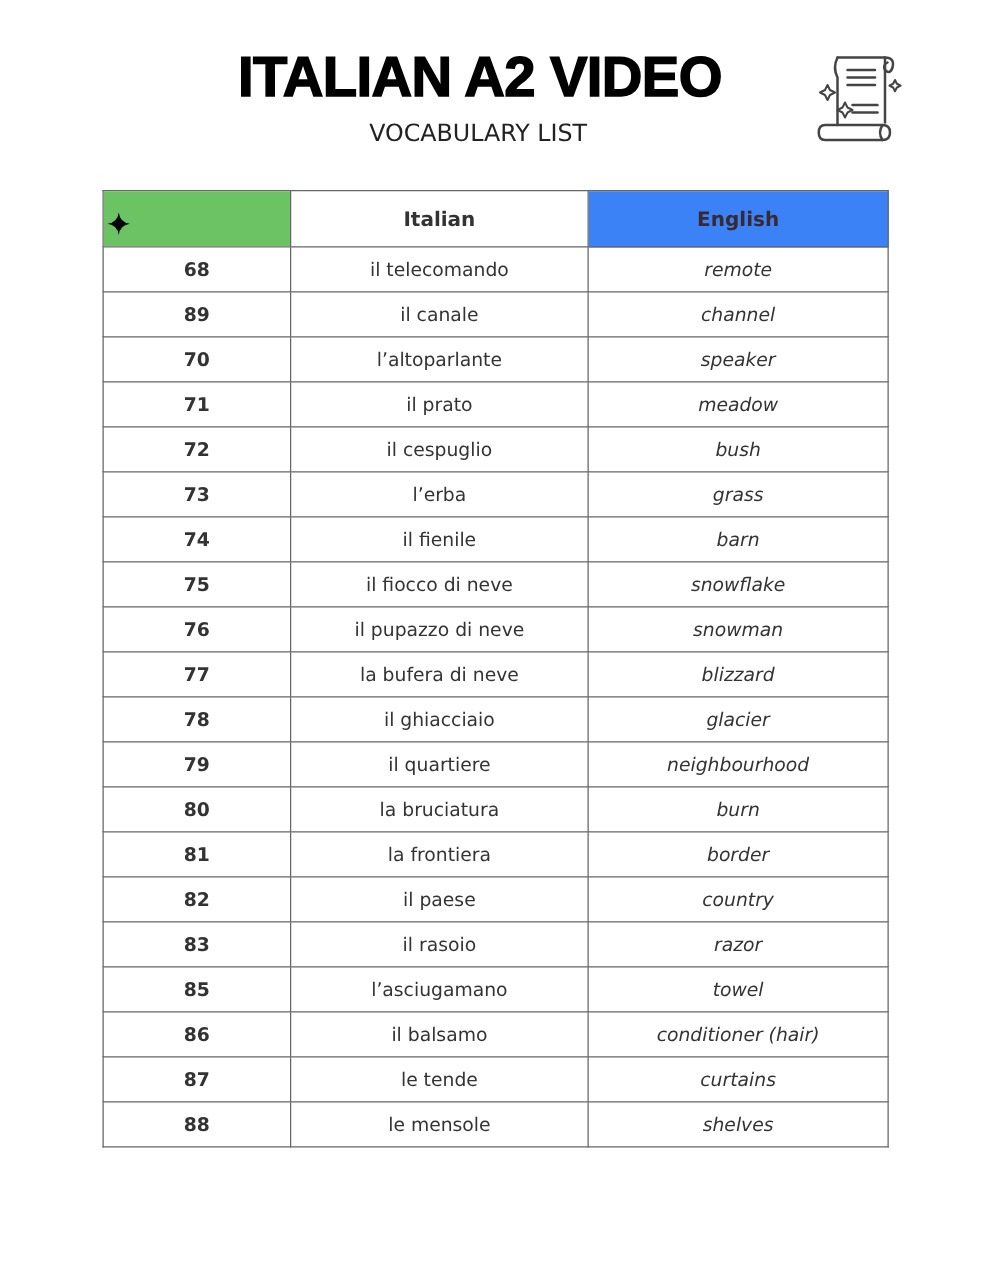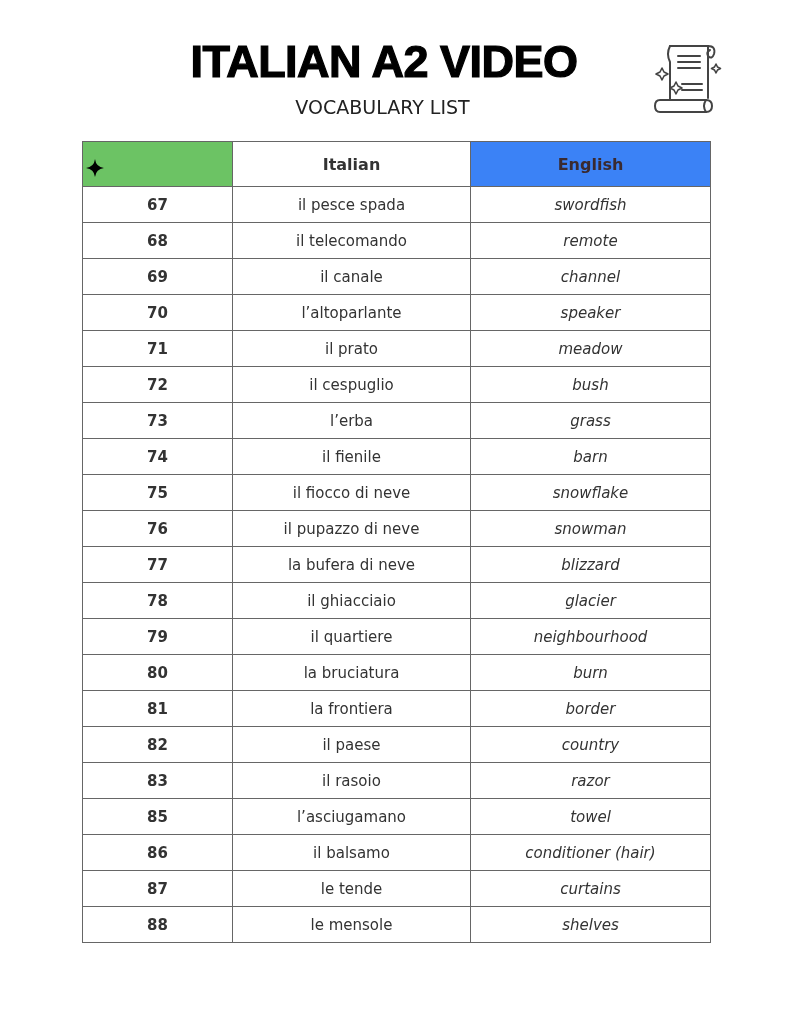--- a/index.html
+++ b/index.html
@@ -1,20 +1,20 @@
 <!DOCTYPE html>
 <html><head>
 <meta charset="utf-8">
 <style>
   html, body { margin:0; padding:0; background:#ffffff; }
   body { width:791px; height:1024px; position:relative; overflow:hidden; font-family:"DejaVu Sans", sans-serif; color:#333; }
   .title { position:absolute; left:0; width:768px; top:36px; text-align:center; font-family:"Liberation Sans", sans-serif; font-weight:900; font-size:45px; letter-spacing:-0.5px; color:#000; line-height:52px; -webkit-text-stroke:1.2px #000; }
   .subtitle { position:absolute; left:0; width:765px; top:94px; text-align:center; font-family:"DejaVu Sans", sans-serif; font-size:19px; color:#222; line-height:26px; }
   .scroll-icon { position:absolute; left:652px; top:40px; width:72px; height:76px; }
-  table { position:absolute; left:82px; top:141px; width:628px; border-collapse:collapse; table-layout:fixed; }
+  table { position:absolute; left:82px; top:152px; width:628px; border-collapse:collapse; table-layout:fixed; }
   td, th { border:1px solid #666; text-align:center; padding:0; font-size:15px; }
   th { height:44px; font-weight:bold; font-size:16px; color:#333; }
   td { height:35px; }
   col.c1 { width:150px; } col.c2 { width:238px; } col.c3 { width:240px; }
   .h-num { background:#6cc364; text-align:left; vertical-align:bottom; position:relative; }
   .h-eng { background:#3b82f6; color:#3a2a30; }
   .num { font-weight:bold; color:#333; }
   .it { color:#333; }
   .en { font-style:italic; color:#333; }
   .sparkle { position:absolute; left:3px; top:17px; width:18px; height:18px; }
@@ -53,31 +53,26 @@
         <svg class="sparkle" viewBox="0 0 18 18">
             <path d="M9 0 Q10 8 18 9 Q10 10 9 18 Q8 10 0 9 Q8 8 9 0 Z" fill="#000"></path>
           </svg>
       </th>
       <th>Italian</th>
       <th class="h-eng">English</th>
     </tr>
   </thead>
   <tbody id="rows">
       <tr>
-        <td class="num">67</td>
-        <td class="it">il pesce spada</td>
-        <td class="en">swordfish</td>
-      </tr>
-      <tr>
         <td class="num">68</td>
         <td class="it">il telecomando</td>
         <td class="en">remote</td>
       </tr>
       <tr>
-        <td class="num">69</td>
+        <td class="num">89</td>
         <td class="it">il canale</td>
         <td class="en">channel</td>
       </tr>
       <tr>
         <td class="num">70</td>
         <td class="it">l’altoparlante</td>
         <td class="en">speaker</td>
       </tr>
       <tr>
         <td class="num">71</td>

